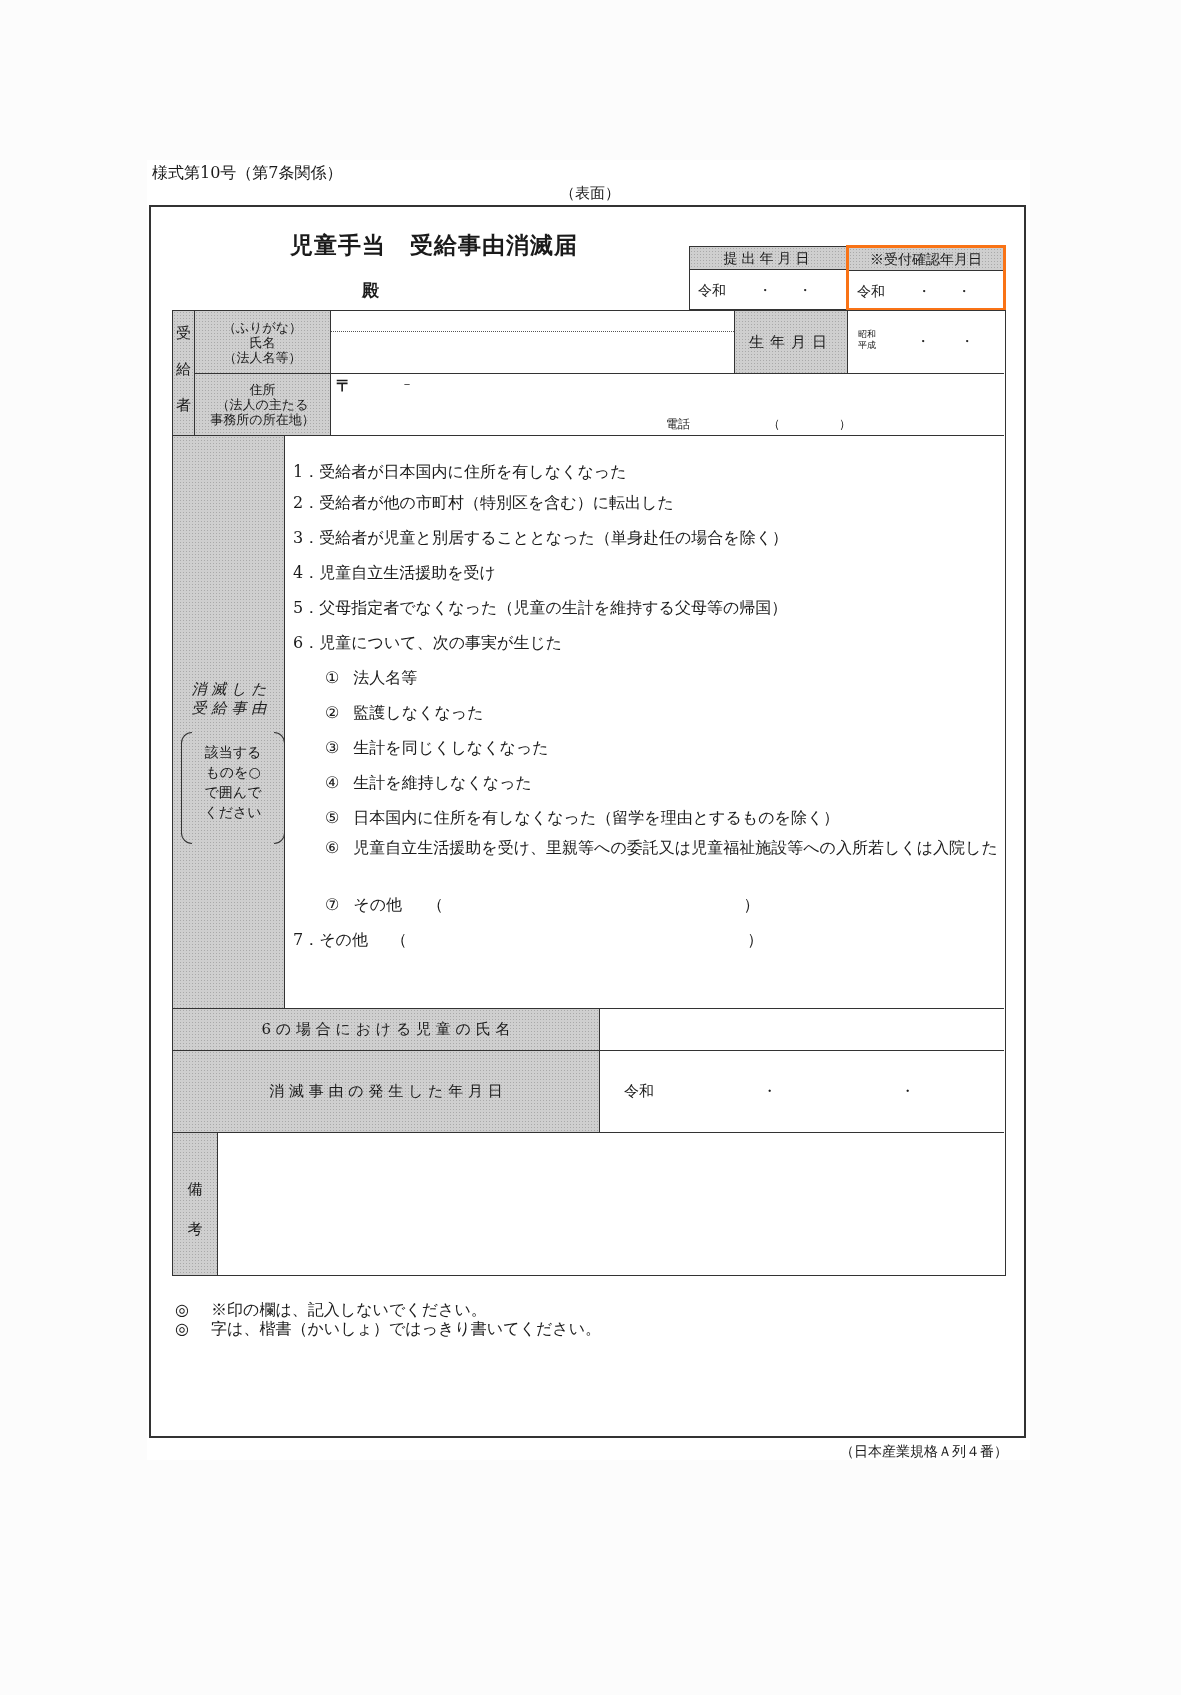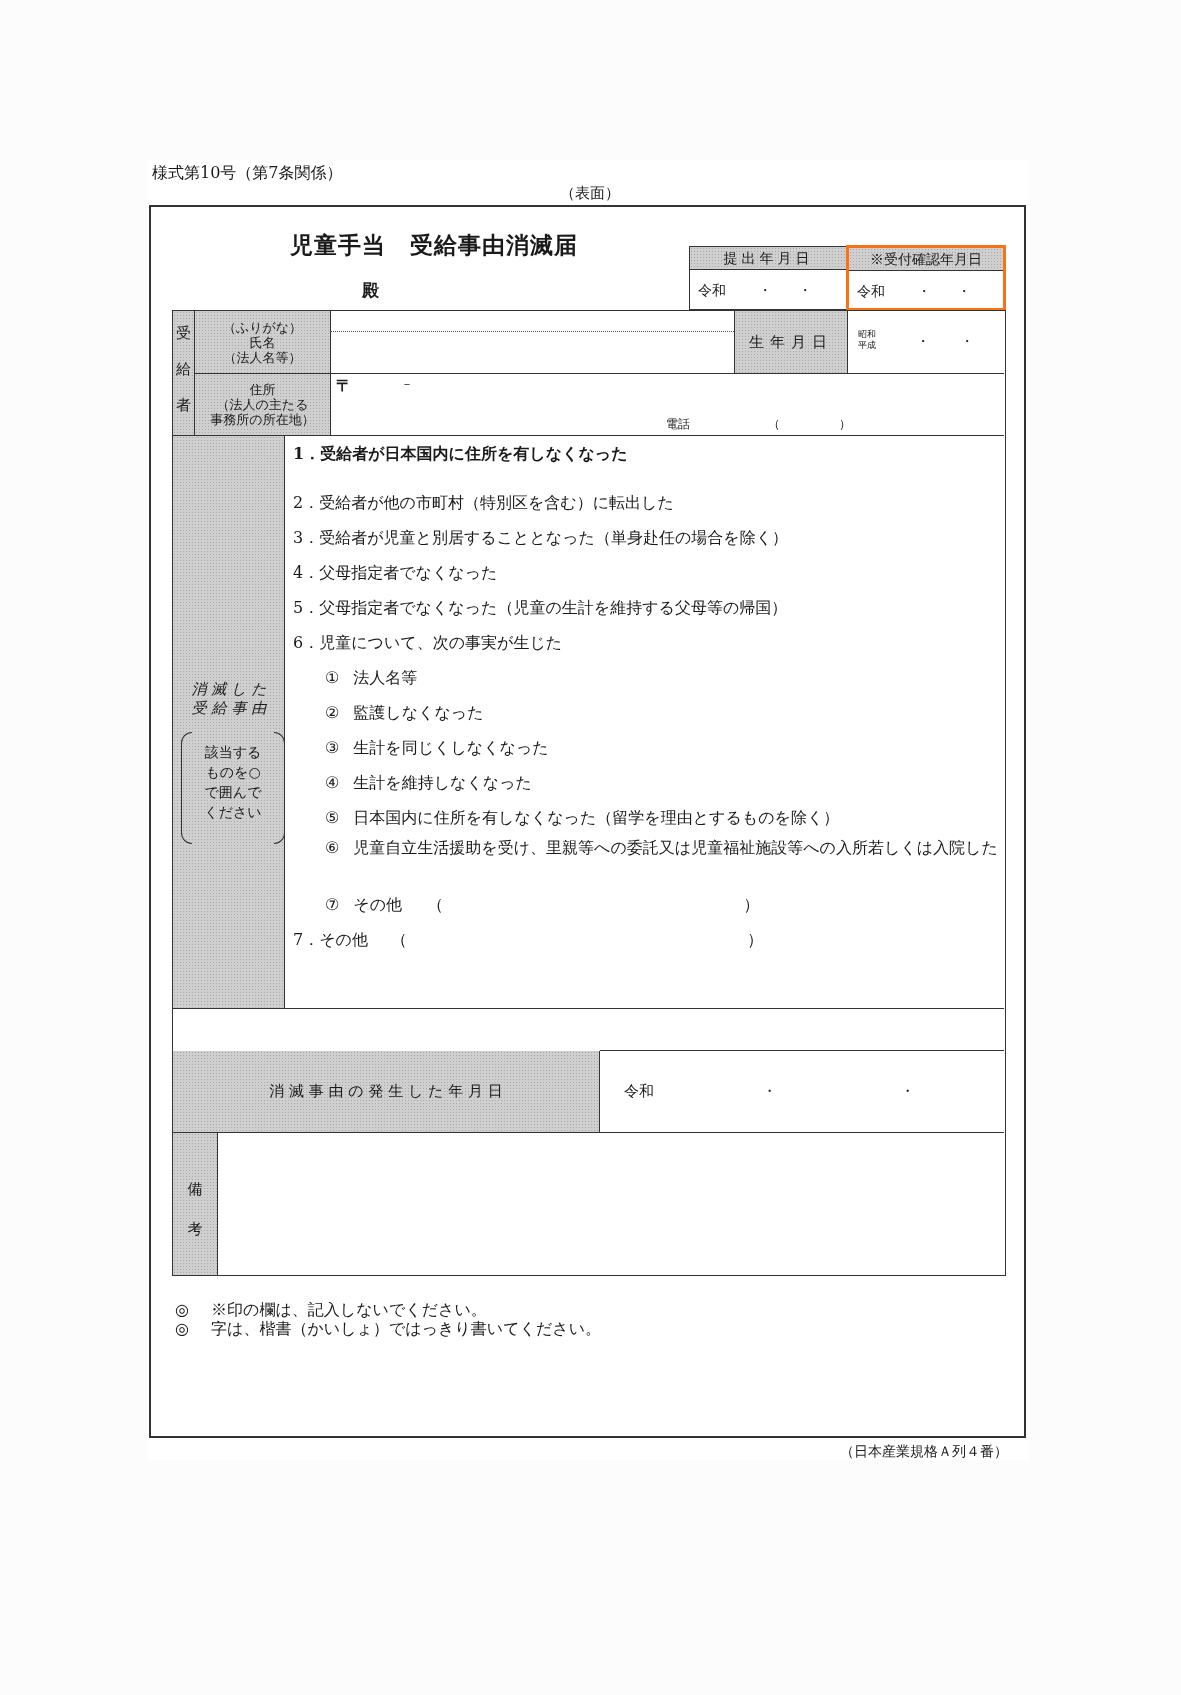--- a/index.html
+++ b/index.html
@@ -141,24 +141,24 @@
       <div style="position:absolute;left:0;right:0;top:10px;text-align:center;font-size:14px;line-height:20px;">
         <div>該当する</div>
         <div>ものを○</div>
         <div>で囲んで</div>
         <div>ください</div>
       </div>
     </div>
   </div>
 
   <div class="cell bb" style="left:112px;top:125px;width:719px;height:573px;">
-    <div class="reason" style="top:8px;font-weight:bold;"><span>1．</span><span>受給者が日本国内に住所を有しなくなった</span></div>
+    <div class="reason" style="top:26px;"><span>1．</span><span>受給者が日本国内に住所を有しなくなった</span></div>
     <div class="reason" style="top:57px;"><span>2．</span><span>受給者が他の市町村（特別区を含む）に転出した</span></div>
     <div class="reason" style="top:92px;"><span>3．</span><span>受給者が児童と別居することとなった（単身赴任の場合を除く）</span></div>
-    <div class="reason" style="top:127px;"><span>4．</span><span>父母指定者でなくなった</span></div>
+    <div class="reason" style="top:127px;"><span>4．</span><span>児童自立生活援助を受け</span></div>
     <div class="reason" style="top:162px;"><span>5．</span><span>父母指定者でなくなった（児童の生計を維持する父母等の帰国）</span></div>
     <div class="reason" style="top:197px;"><span>6．</span><span>児童について、次の事実が生じた</span></div>
 
     <div class="reason sub" style="top:232px;"><span>①</span><span class="txt">法人名等</span></div>
     <div class="reason sub" style="top:267px;"><span>②</span><span class="txt">監護しなくなった</span></div>
     <div class="reason sub" style="top:302px;"><span>③</span><span class="txt">生計を同じくしなくなった</span></div>
     <div class="reason sub" style="top:337px;"><span>④</span><span class="txt">生計を維持しなくなった</span></div>
     <div class="reason sub" style="top:372px;"><span>⑤</span><span class="txt">日本国内に住所を有しなくなった（留学を理由とするものを除く）</span></div>
     <div class="reason sub wrap2" style="top:404px;"><span>⑥</span><span class="txt">児童自立生活援助を受け、里親等への委託又は児童福祉施設等への入所若しくは入院した</span></div>
     <div class="reason sub" style="top:459px;">
@@ -168,20 +168,21 @@
       <span>）</span>
     </div>
     <div class="reason" style="top:494px;">
       <span>7．</span><span>その他</span>
       <span style="margin-left:18px;">（</span>
       <span class="paren-gap" style="width:330px;"></span>
       <span>）</span>
     </div>
   </div>
 
+  <div class="cell shade br bb center" style="left:0;top:698px;width:427px;height:42px;font-size:15px;">6 の 場 合 に お け る 児 童 の 氏 名</div>
   <div class="cell bb" style="left:427px;top:698px;width:404px;height:42px;"></div>
 
   <div class="cell shade br bb center" style="left:0;top:740px;width:427px;height:82px;font-size:15px;">消 滅 事 由 の 発 生 し た 年 月 日</div>
   <div class="cell bb" style="left:427px;top:740px;width:404px;height:82px;">
     <span class="abs" style="left:24px;top:31px;font-size:15px;">令和</span>
     <span class="abs" style="left:162px;top:31px;font-size:15px;">・</span>
     <span class="abs" style="left:300px;top:31px;font-size:15px;">・</span>
   </div>
 
   <div class="cell shade br" style="left:0;top:822px;width:45px;height:142px;">

